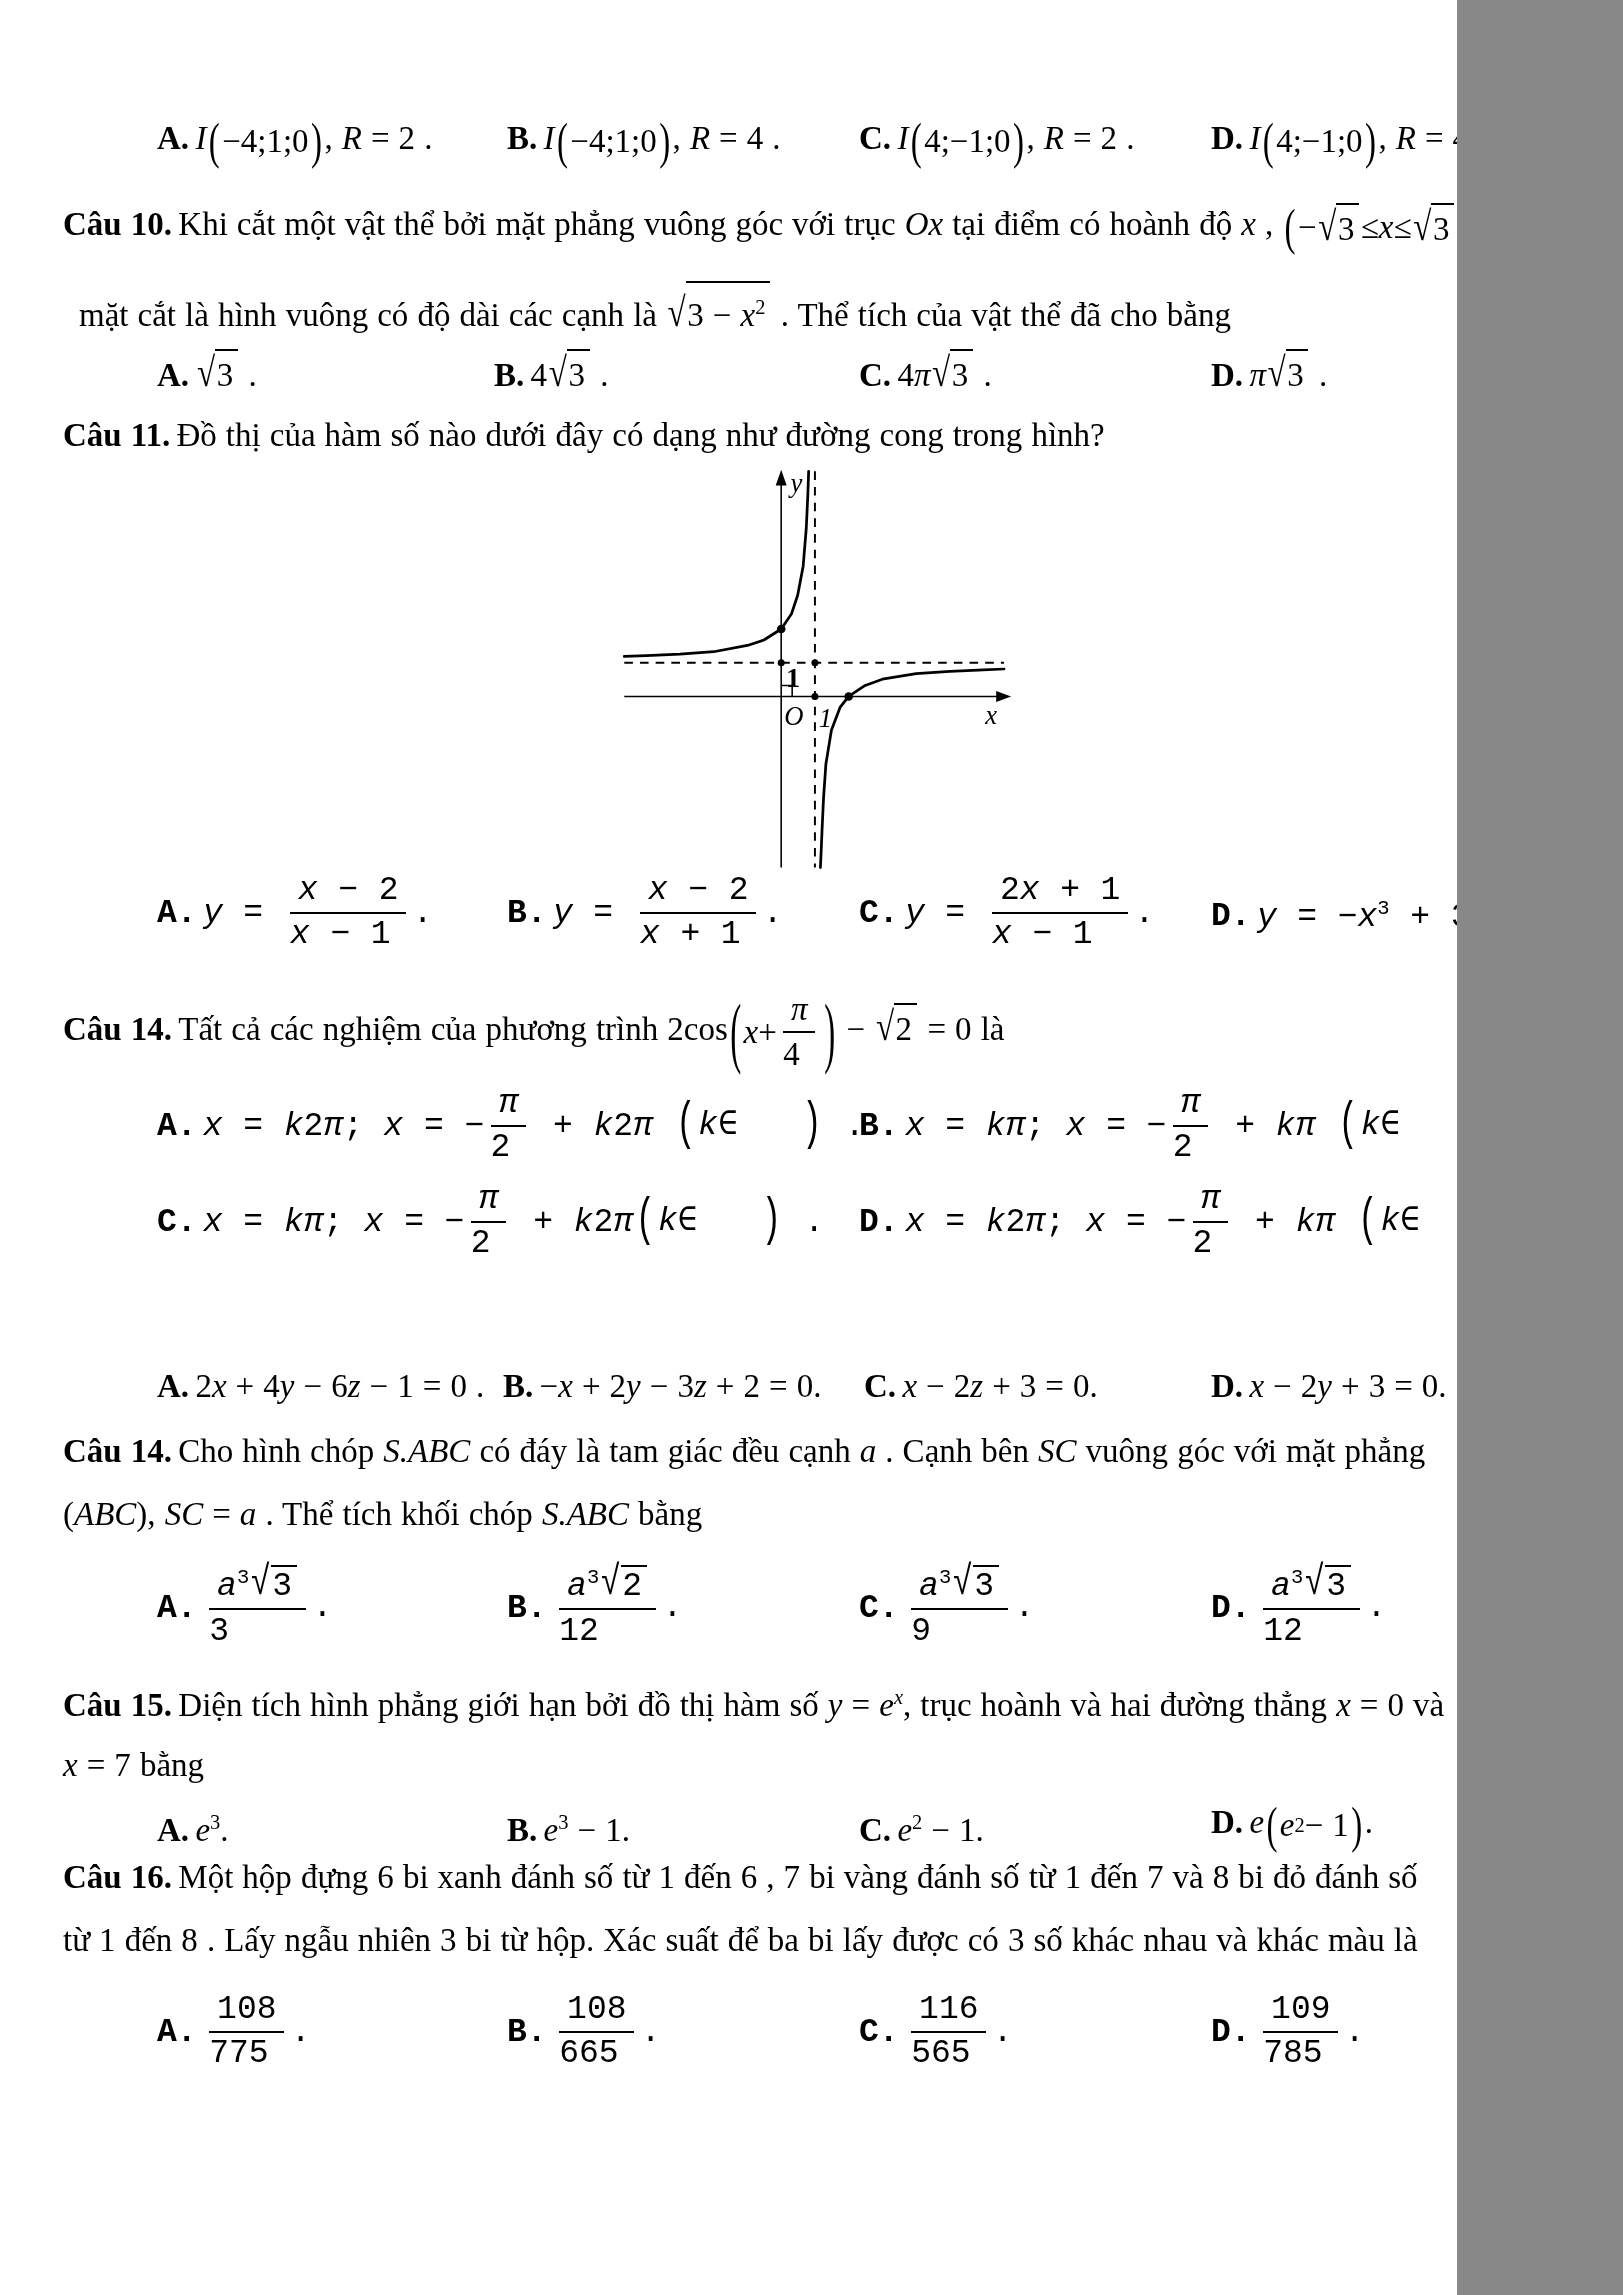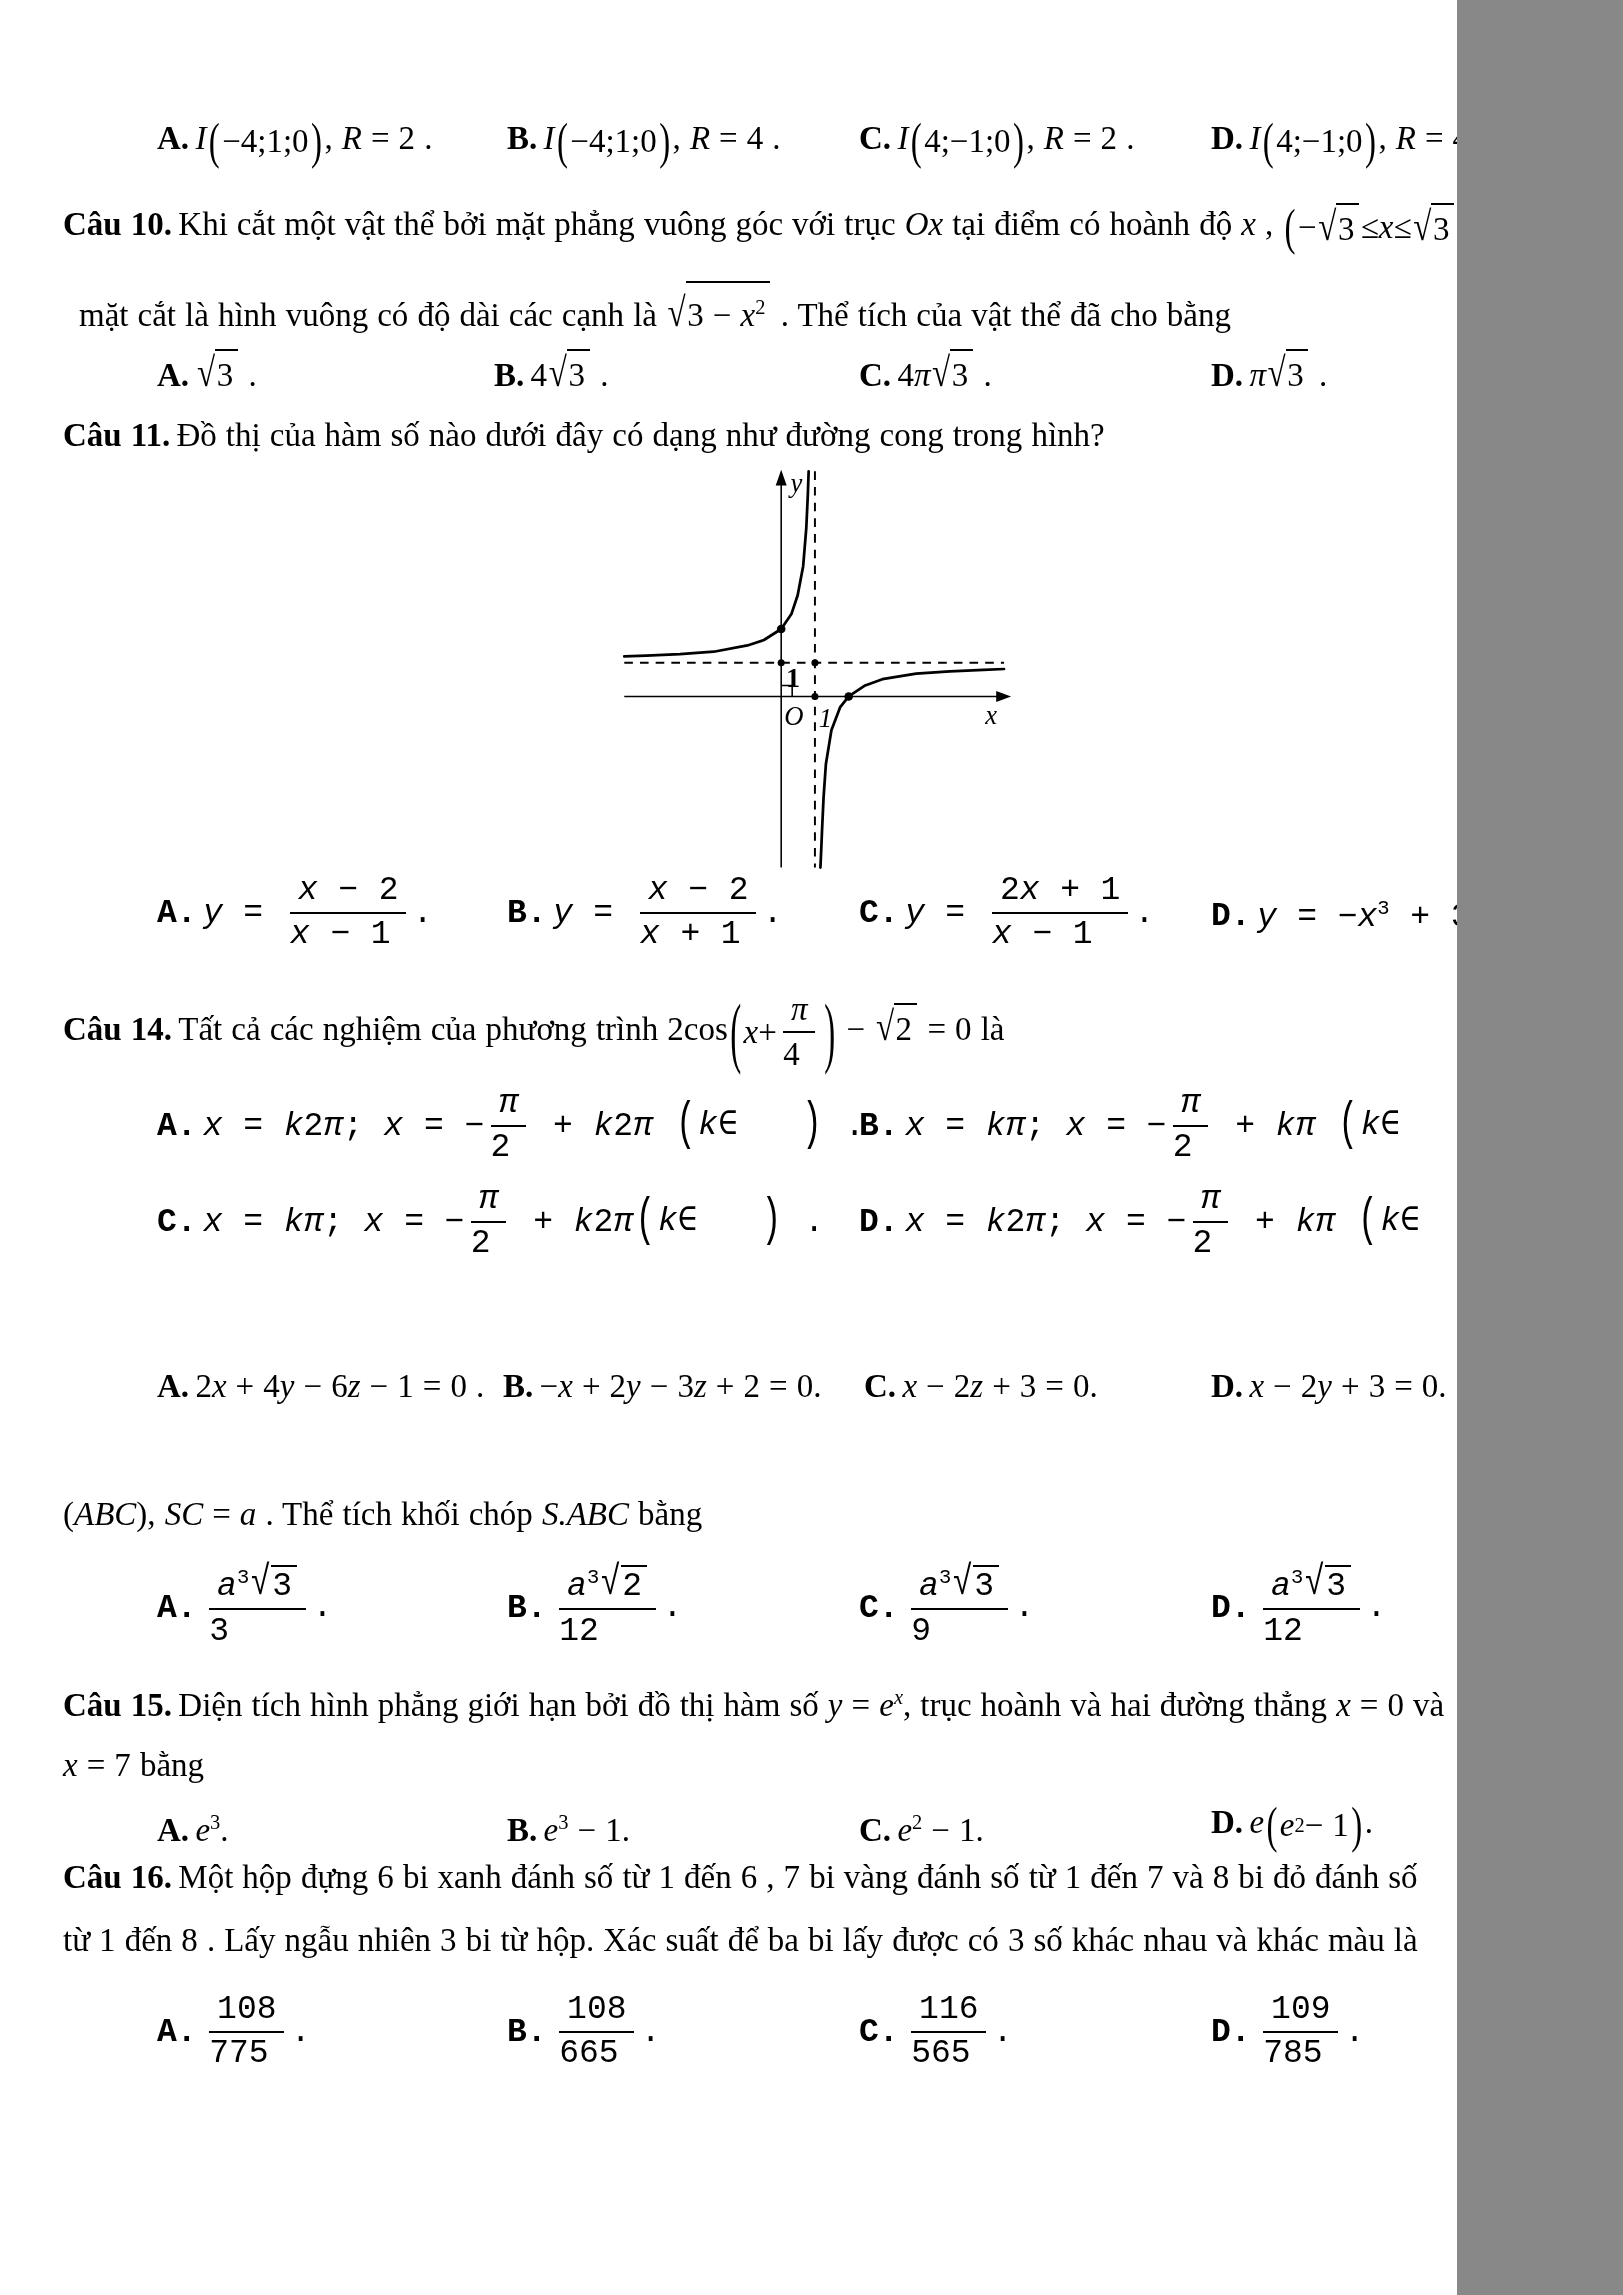--- a/index.html
+++ b/index.html
@@ -189,20 +189,21 @@
       </div>
   </div>
 
   <div class="optrow" style="top:1363px;">
     <div class="opt" style="left:157px"><span class="mrow"><span class="b">A.</span><span class="t">2</span><span class="i">x</span><span class="t"> + 4</span><span class="i">y</span><span class="t"> − 6</span><span class="i">z</span><span class="t"> − 1 = 0 .</span></span></div>
     <div class="opt" style="left:503px"><span class="mrow"><span class="b">B.</span><span class="t">−</span><span class="i">x</span><span class="t"> + 2</span><span class="i">y</span><span class="t"> − 3</span><span class="i">z</span><span class="t"> + 2 = 0.</span></span></div>
     <div class="opt" style="left:864px"><span class="mrow"><span class="b">C.</span><span class="i">x</span><span class="t"> − 2</span><span class="i">z</span><span class="t"> + 3 = 0.</span></span></div>
     <div class="opt" style="left:1211px"><span class="mrow"><span class="b">D.</span><span class="i">x</span><span class="t"> − 2</span><span class="i">y</span><span class="t"> + 3 = 0.</span></span></div>
   </div>
 
+  <div class="line" style="left:63px;top:1428px;"><span class="mrow"><span class="b">Câu 14.</span><span class="t">Cho hình chóp </span><span class="i">S.ABC</span><span class="t"> có đáy là tam giác đều cạnh </span><span class="i">a</span><span class="t"> . Cạnh bên </span><span class="i">SC</span><span class="t"> vuông góc với mặt phẳng</span></span></div>
   <div class="line" style="left:63px;top:1491px;"><span class="mrow"><span class="t">(</span><span class="i">ABC</span><span class="t">), </span><span class="i">SC</span><span class="t"> = </span><span class="i">a</span><span class="t"> . Thể tích khối chóp </span><span class="i">S.ABC</span><span class="t"> bằng</span></span></div>
   <div class="optrow tall" style="top:1549px;height:118px;">
     <div class="opt" style="left:157px">
         <span class="mrow"><span class="b">A.</span><span class="frac"><span class="num"><span class="i">a</span><span class="sup"><span class="t">3</span></span><span class="sqrt"><span class="rsign">√</span><span class="rad"><span class="t">3</span></span></span></span><span class="den"><span class="t">3</span></span></span><span class="t">.</span></span>
       </div>
     <div class="opt" style="left:507px">
         <span class="mrow"><span class="b">B.</span><span class="frac"><span class="num"><span class="i">a</span><span class="sup"><span class="t">3</span></span><span class="sqrt"><span class="rsign">√</span><span class="rad"><span class="t">2</span></span></span></span><span class="den"><span class="t">12</span></span></span><span class="t">.</span></span>
       </div>
     <div class="opt" style="left:859px">
         <span class="mrow"><span class="b">C.</span><span class="frac"><span class="num"><span class="i">a</span><span class="sup"><span class="t">3</span></span><span class="sqrt"><span class="rsign">√</span><span class="rad"><span class="t">3</span></span></span></span><span class="den"><span class="t">9</span></span></span><span class="t">.</span></span>

